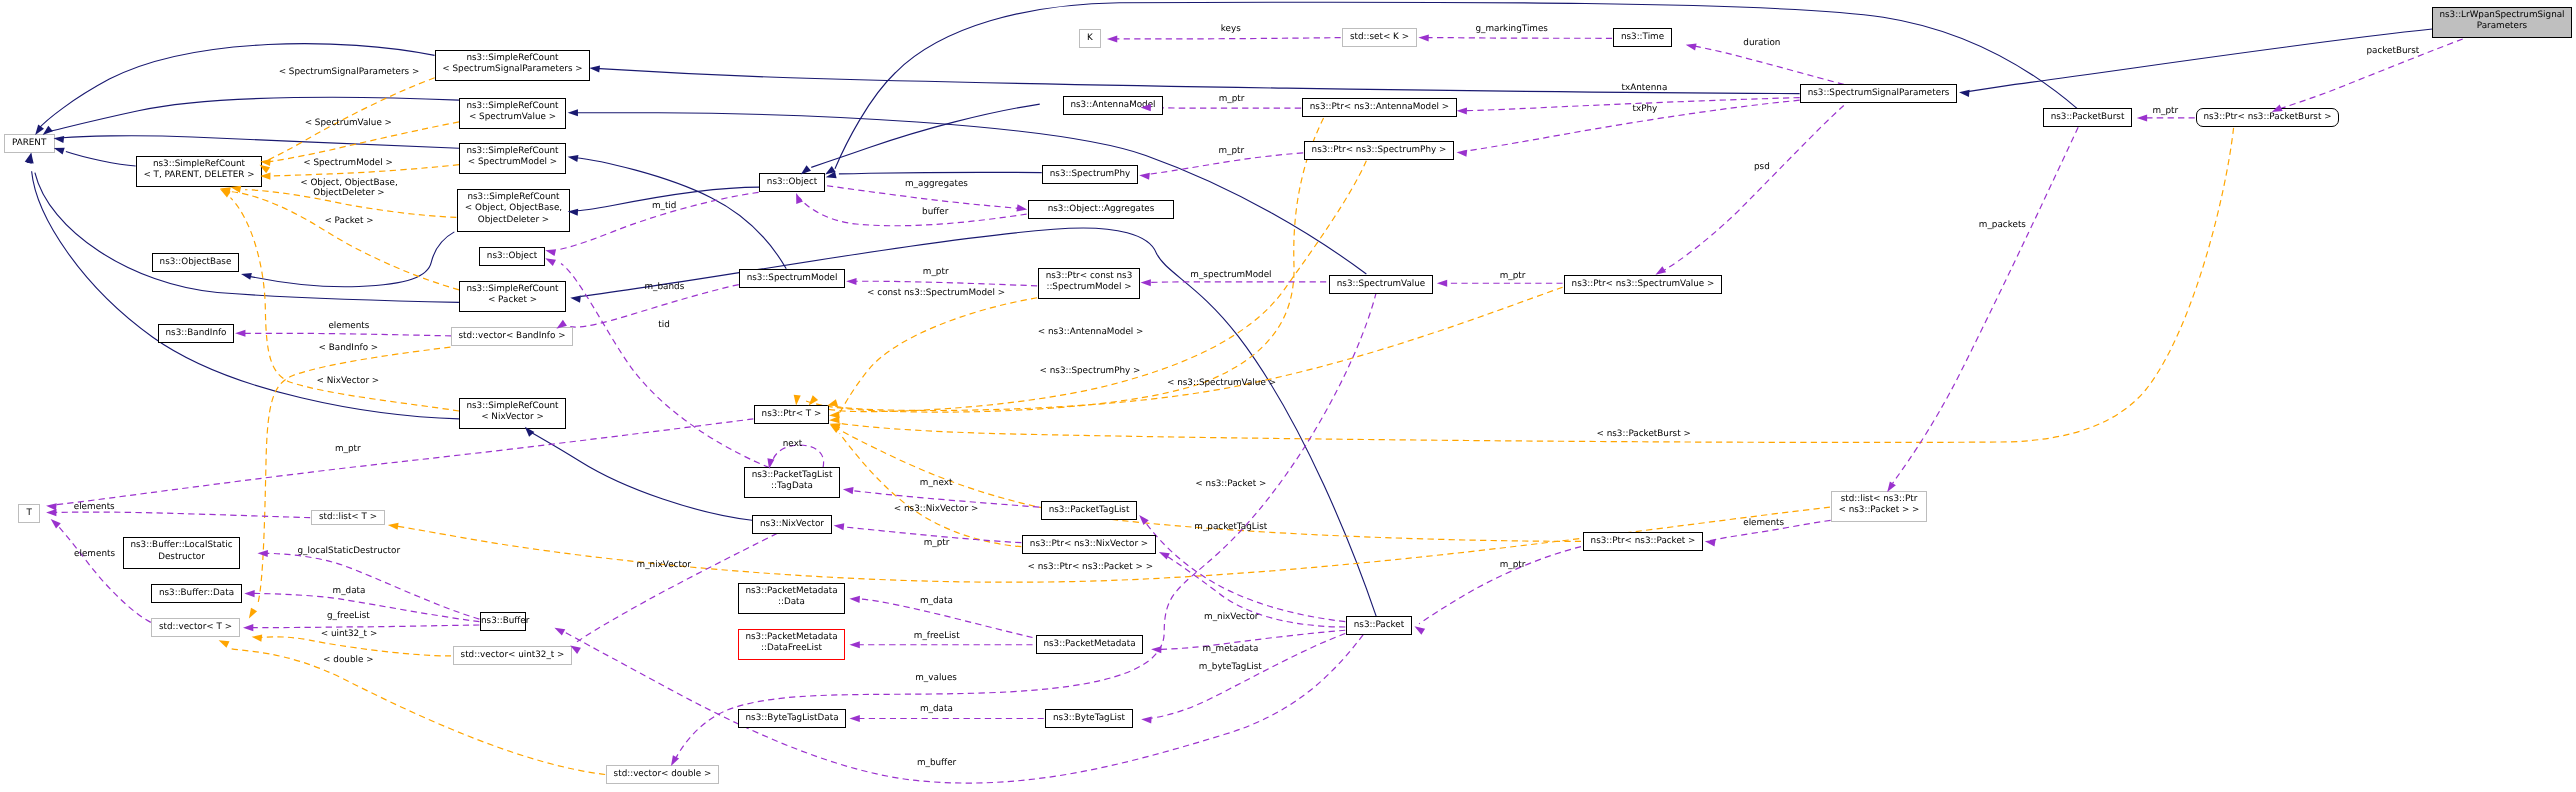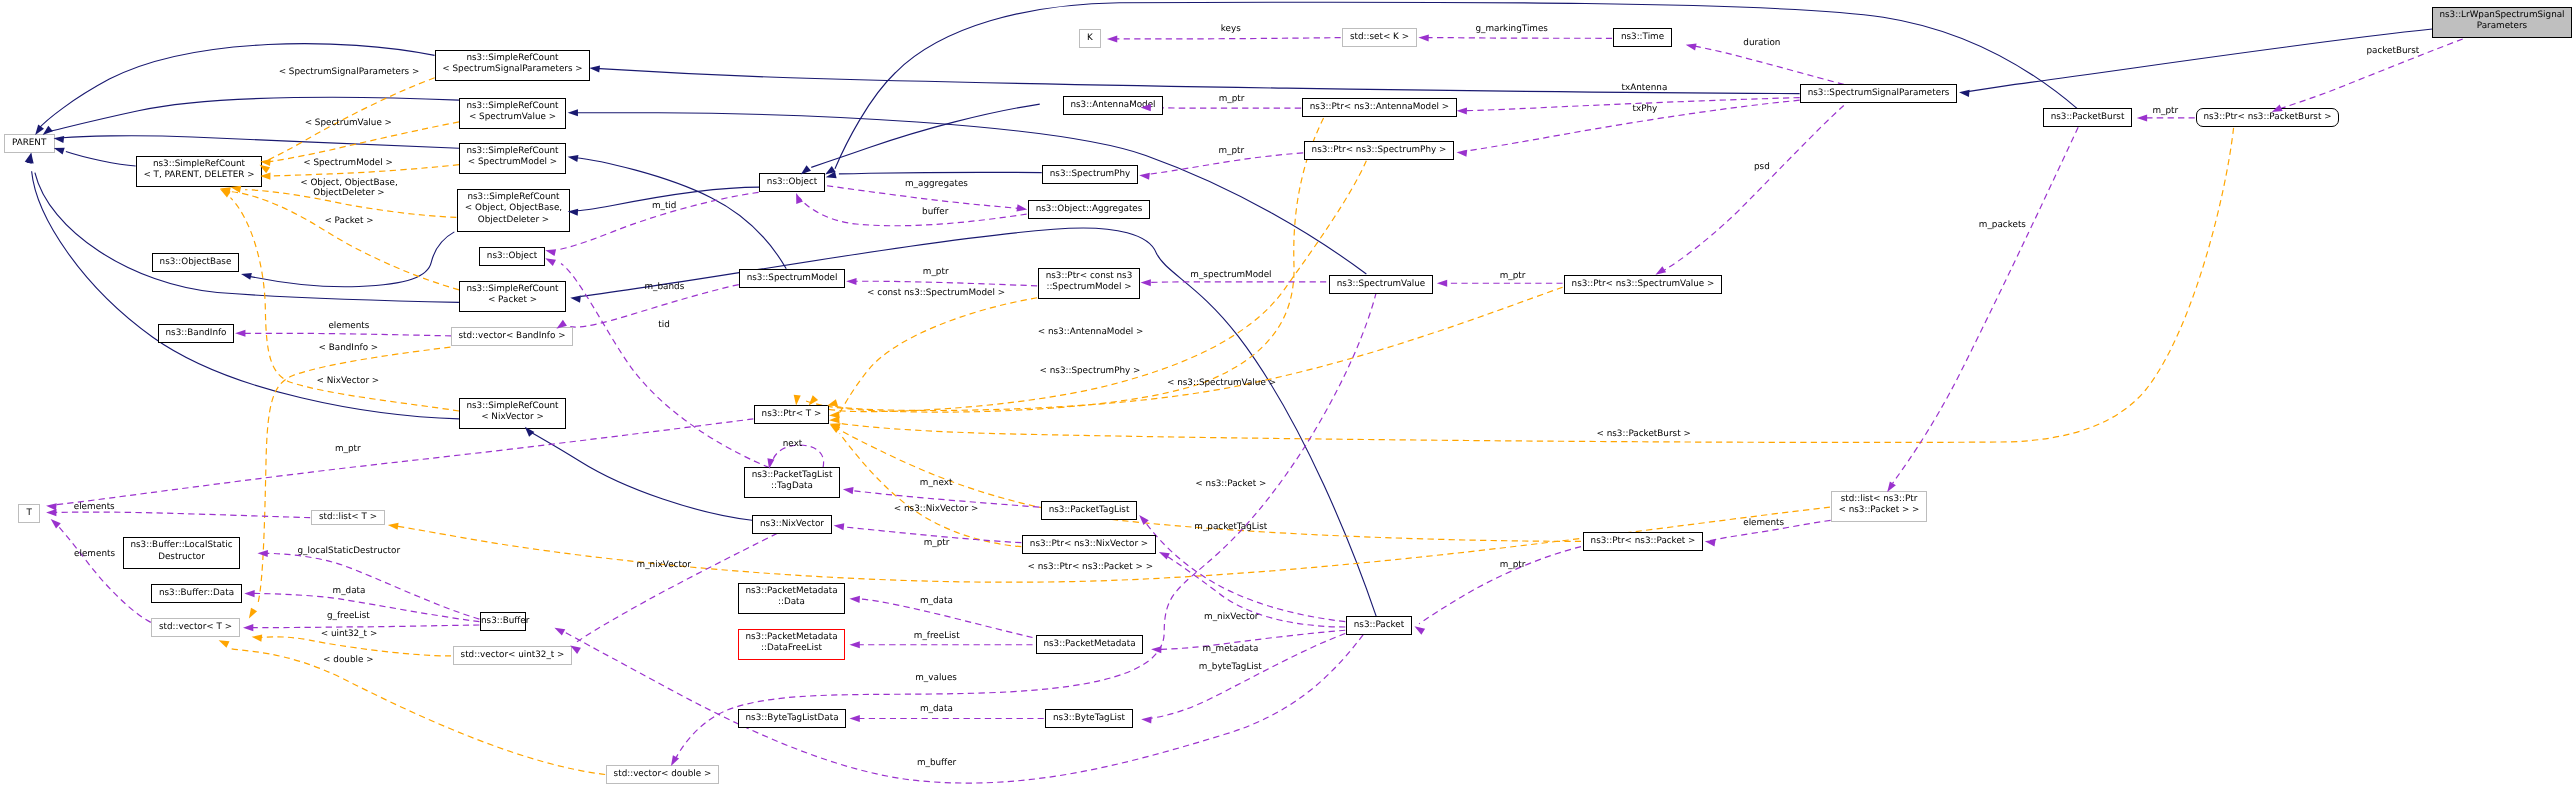--- a/index.html
+++ b/index.html
@@ -471,21 +471,21 @@
       <div class="node k-bold" style="left: 1039px; top: 96px; width: 100px; height: 19.4px; margin-left: 24px;">
         <div class="lines">
           <div>ns3::AntennaModel</div>
         </div>
       </div>
       <div class="node k-bold" style="left: 1042px; top: 165px; width: 96px; height: 19.4px;">
         <div class="lines">
           <div>ns3::SpectrumPhy</div>
         </div>
       </div>
-      <div class="node k-bold" style="left: 1028px; top: 200px; width: 122px; height: 19.4px;">
+      <div class="node k-bold" style="left: 1028px; top: 200px; width: 146px; height: 19.4px;">
         <div class="lines">
           <div>ns3::Object::Aggregates</div>
         </div>
       </div>
       <div class="node k-bold" style="left: 1038px; top: 268px; width: 102px; height: 31px;">
         <div class="lines">
           <div>ns3::Ptr&lt; const ns3</div>
           <div>::SpectrumModel &gt;</div>
         </div>
       </div>

